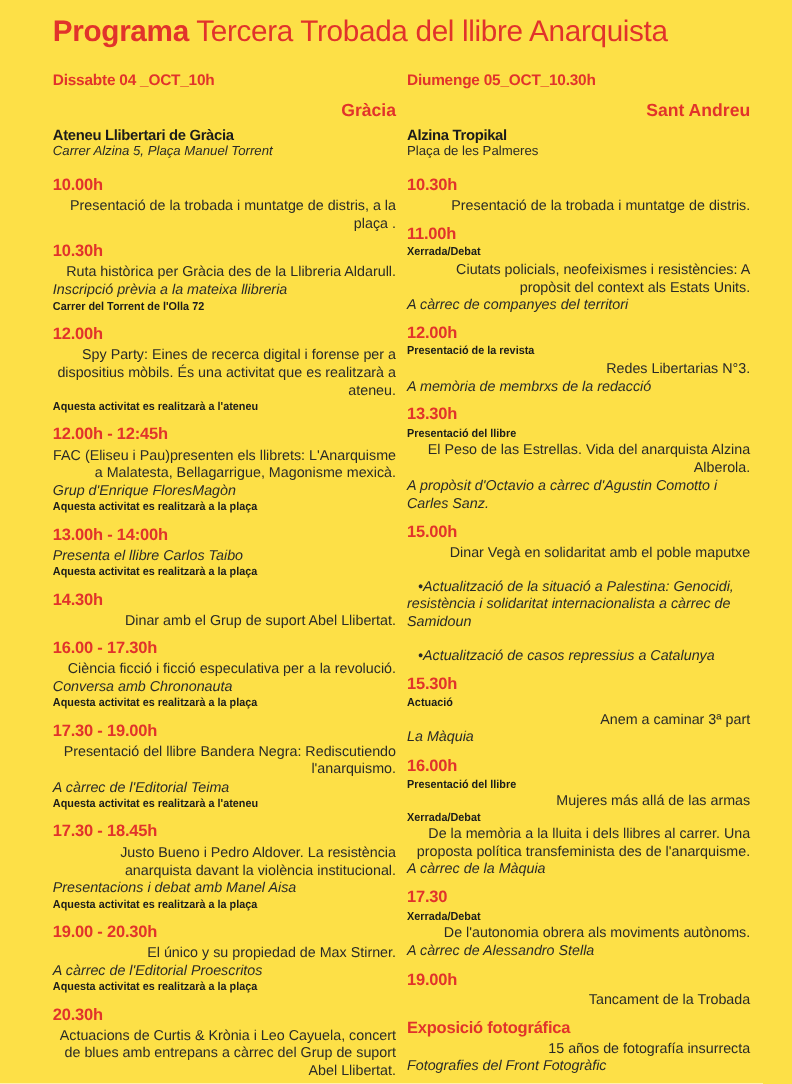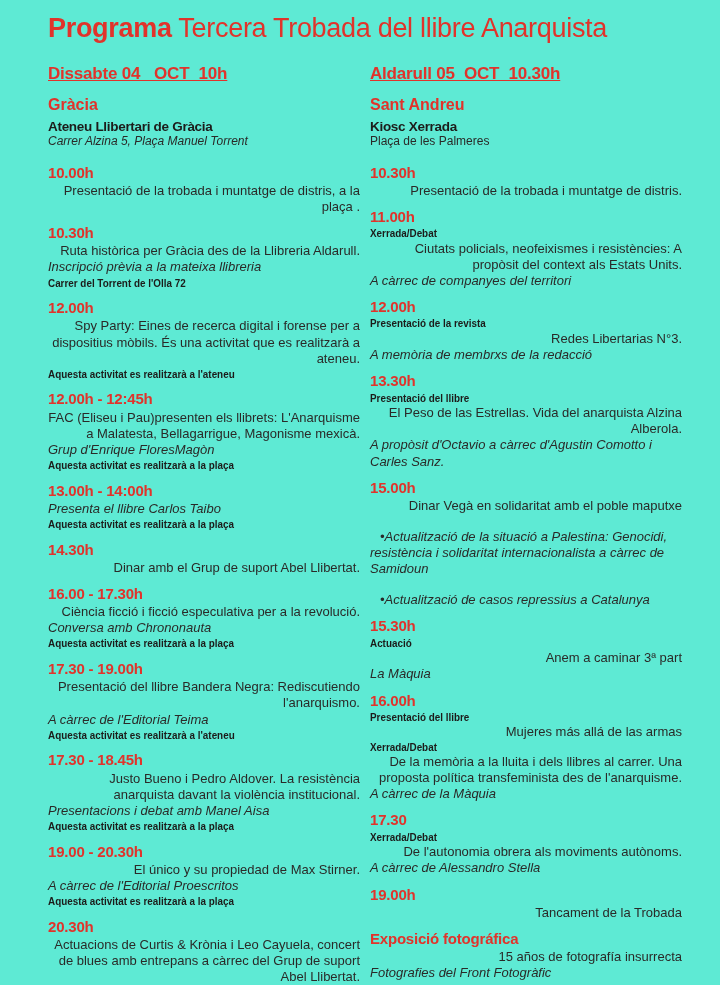--- a/index.html
+++ b/index.html
@@ -6,52 +6,52 @@
   html, body { background: #ffffff; }
   body {
     font-family: "Liberation Sans", sans-serif;
     color: #2a2a28;
     width: 720px;
   }
   .page {
     position: relative;
     width: 720px;
     height: 985px;
-    background: #5eead4;
+    background: #fde047;
     overflow: hidden;
     padding: 14px 26px 0 48px;
   }
   .title {
     font-size: 27px;
     line-height: 1.1;
     color: #e1332b;
     margin-bottom: 20px;
     letter-spacing: -0.3px;
     white-space: nowrap;
   }
   .title .lead { font-weight: bold; }
   .title .rest { font-weight: normal; }
   .columns {
     display: flex;
     gap: 10px;
   }
   .column { width: 312px; flex: 0 0 312px; }
   .day-header {
     color: #e1332b;
-    font-size: 17px;
+    font-size: 14px;
     font-weight: bold;
     margin-bottom: 12px;
     letter-spacing: -0.2px;
-    text-decoration: underline;
   }
   .district {
     color: #e1332b;
     font-size: 16px;
     font-weight: bold;
     margin-bottom: 5px;
+    text-align: right;
   }
   .venue {
     font-size: 13.5px;
     font-weight: bold;
     color: #1c1c1a;
     letter-spacing: -0.3px;
     line-height: 1.15;
   }
   .address {
     font-size: 12px;
@@ -162,23 +162,23 @@
           <div class="line body">El único y su propiedad de Max Stirner.</div>
           <div class="line italic">A càrrec de l'Editorial Proescritos</div>
           <div class="line note">Aquesta activitat es realitzarà a la plaça</div>
         </div>
         <div class="event">
           <div class="time">20.30h</div>
           <div class="line body">Actuacions de Curtis &amp; Krònia i Leo Cayuela, concert de blues amb entrepans a càrrec del Grup de suport Abel Llibertat.</div>
         </div>
       </section>
       <section class="column">
-        <h2 class="day-header">Aldarull 05_OCT_10.30h</h2>
+        <h2 class="day-header">Diumenge 05_OCT_10.30h</h2>
         <h3 class="district">Sant Andreu</h3>
-        <div class="venue">Kiosc Xerrada</div>
+        <div class="venue">Alzina Tropikal</div>
         <div class="address">Plaça de les Palmeres</div>
         <div class="event">
           <div class="time">10.30h</div>
           <div class="line body">Presentació de la trobada i muntatge de distris.</div>
         </div>
         <div class="event">
           <div class="time">11.00h</div>
           <div class="line label">Xerrada/Debat</div>
           <div class="line body">Ciutats policials, neofeixismes i resistències: A propòsit del context als Estats Units.</div>
           <div class="line italic">A càrrec de companyes del territori</div>

